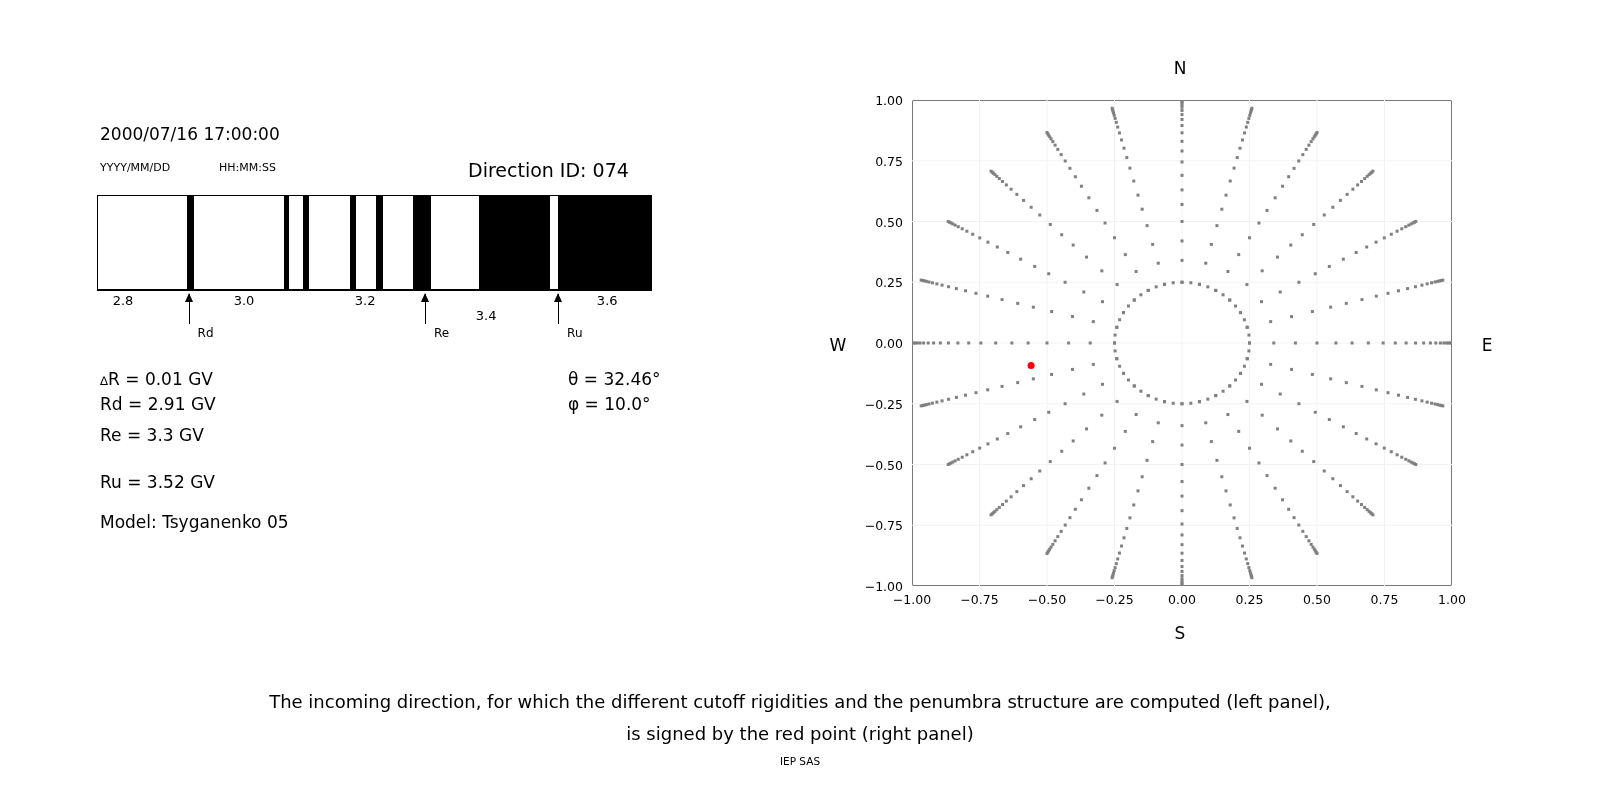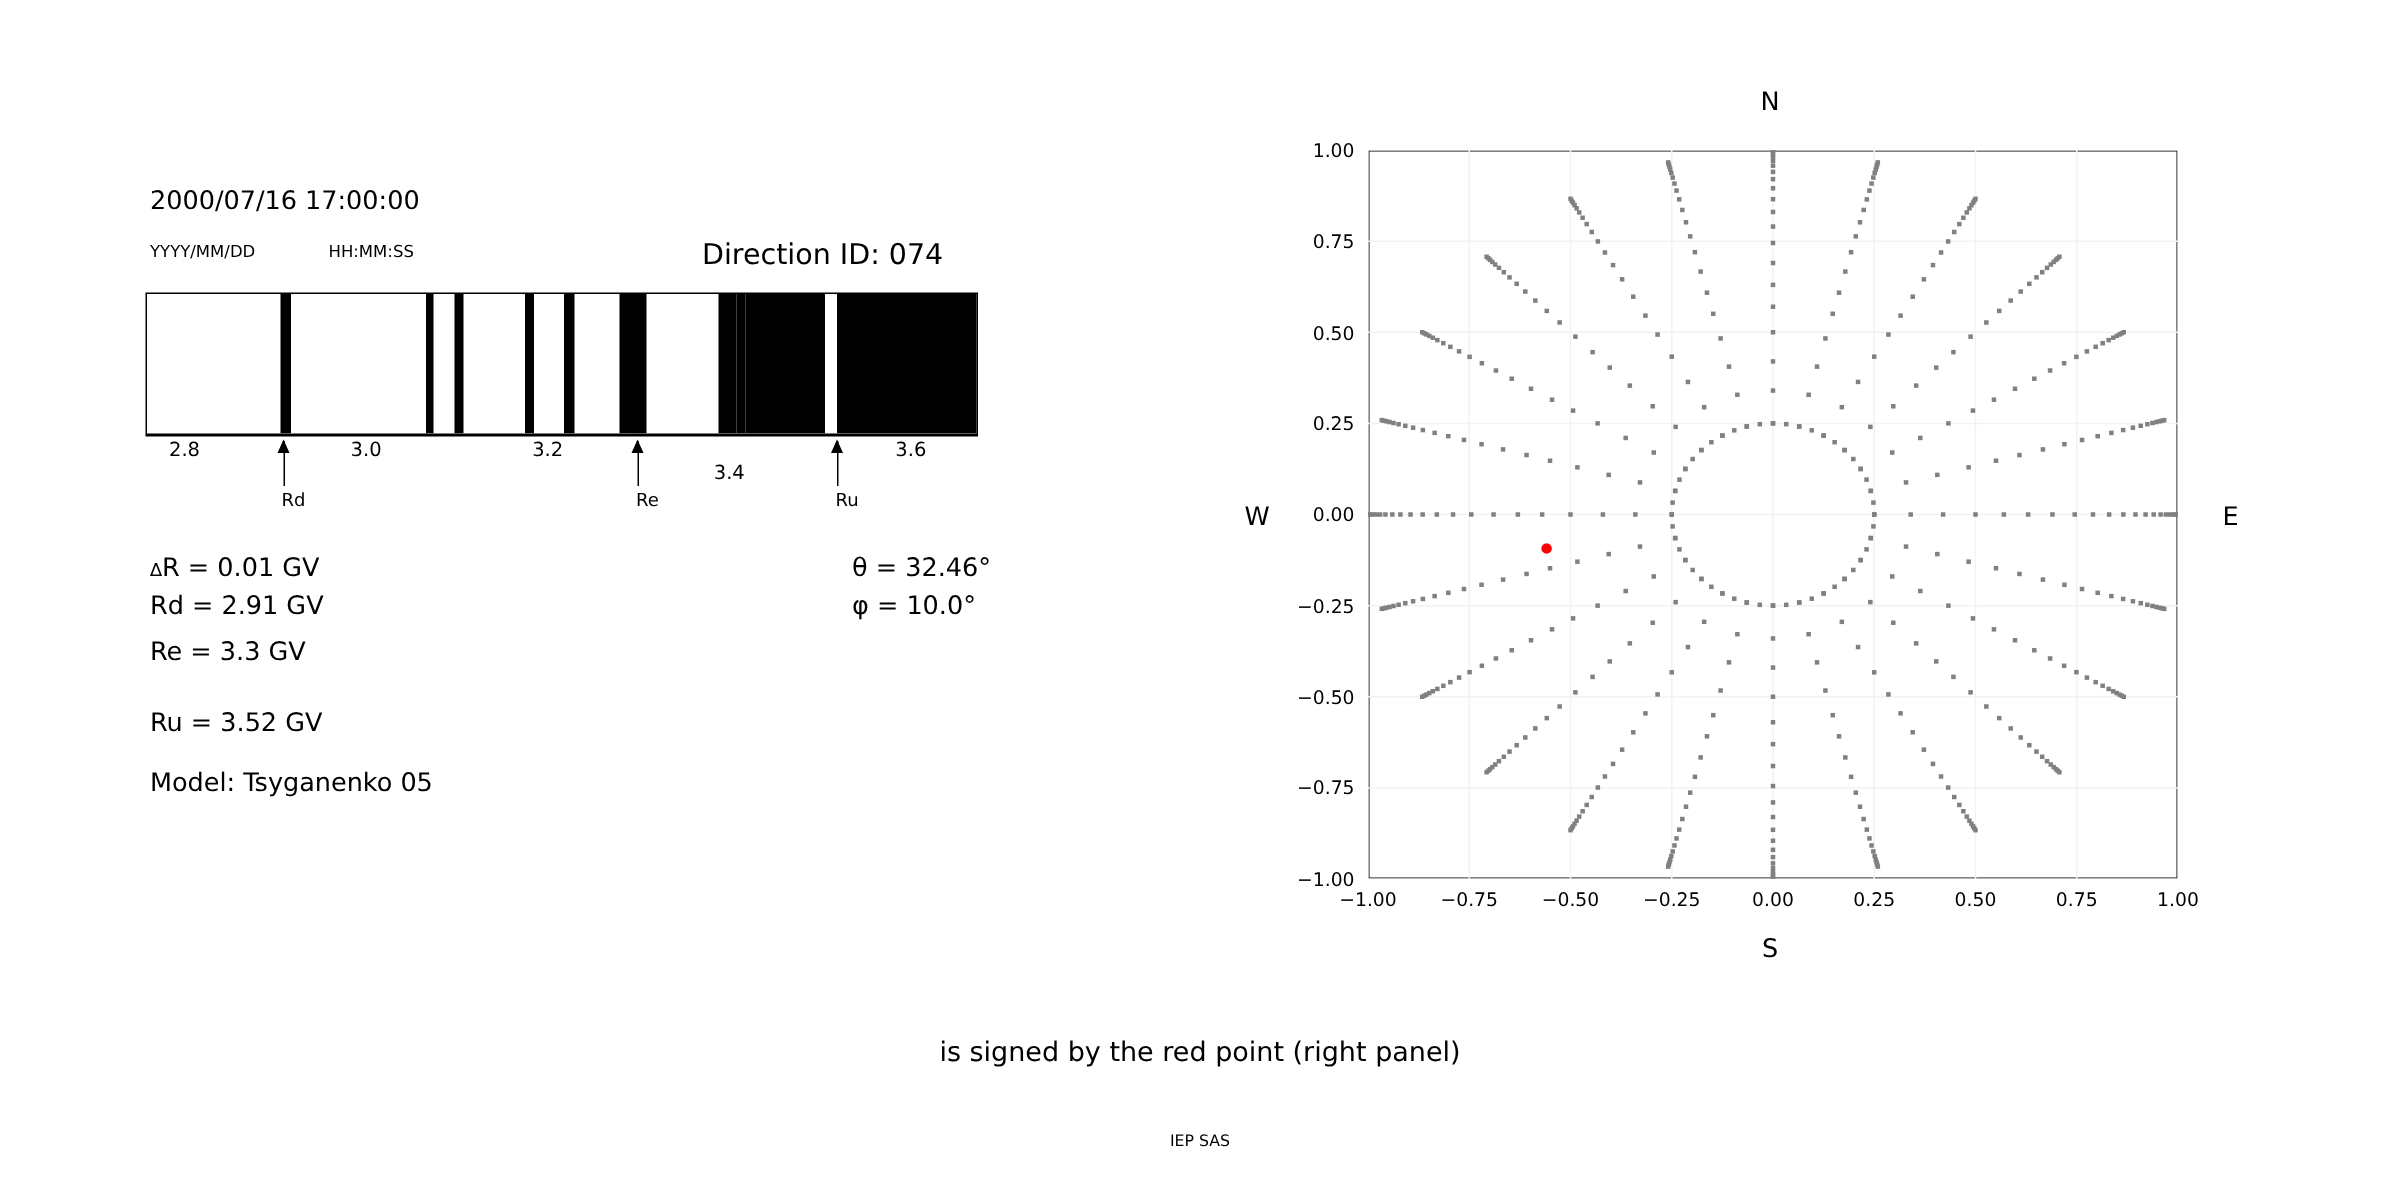--- a/index.html
+++ b/index.html
@@ -61,21 +61,21 @@
     width: 1.6px; height: 30px; background: #000000;
   }
   .rmark .head {
     position: absolute; left: -4.5px; top: -1px;
     width: 0; height: 0;
     border-left: 4.5px solid transparent;
     border-right: 4.5px solid transparent;
     border-bottom: 9px solid #000000;
   }
   .rmark .rlabel {
-    position: absolute; top: 32px; left: 6px;
+    position: absolute; top: 32px; left: 16px;
     transform: translateX(-50%);
     font-size: 12px; white-space: nowrap;
   }
 
   
   .param {
     font-size: 17px; white-space: nowrap;
   }
   .param-left  { left: 100px; }
   .param-right { left: 568px; }
@@ -761,16 +761,17 @@
     <div class="xtick" style="left: 1047px;">−0.50</div>
     <div class="xtick" style="left: 1114.5px;">−0.25</div>
     <div class="xtick" style="left: 1182px;">0.00</div>
     <div class="xtick" style="left: 1249.5px;">0.25</div>
     <div class="xtick" style="left: 1317px;">0.50</div>
     <div class="xtick" style="left: 1384.5px;">0.75</div>
     <div class="xtick" style="left: 1452px;">1.00</div>
   </div>
 
 <div class="abs" id="caption">
+  <div>The incoming direction, for which the different cutoff rigidities and the penumbra structure are computed (left panel),</div>
   <div>is signed by the red point (right panel)</div>
 </div>
 
 <div class="abs" id="footer">IEP SAS</div>
 
 </body></html>

